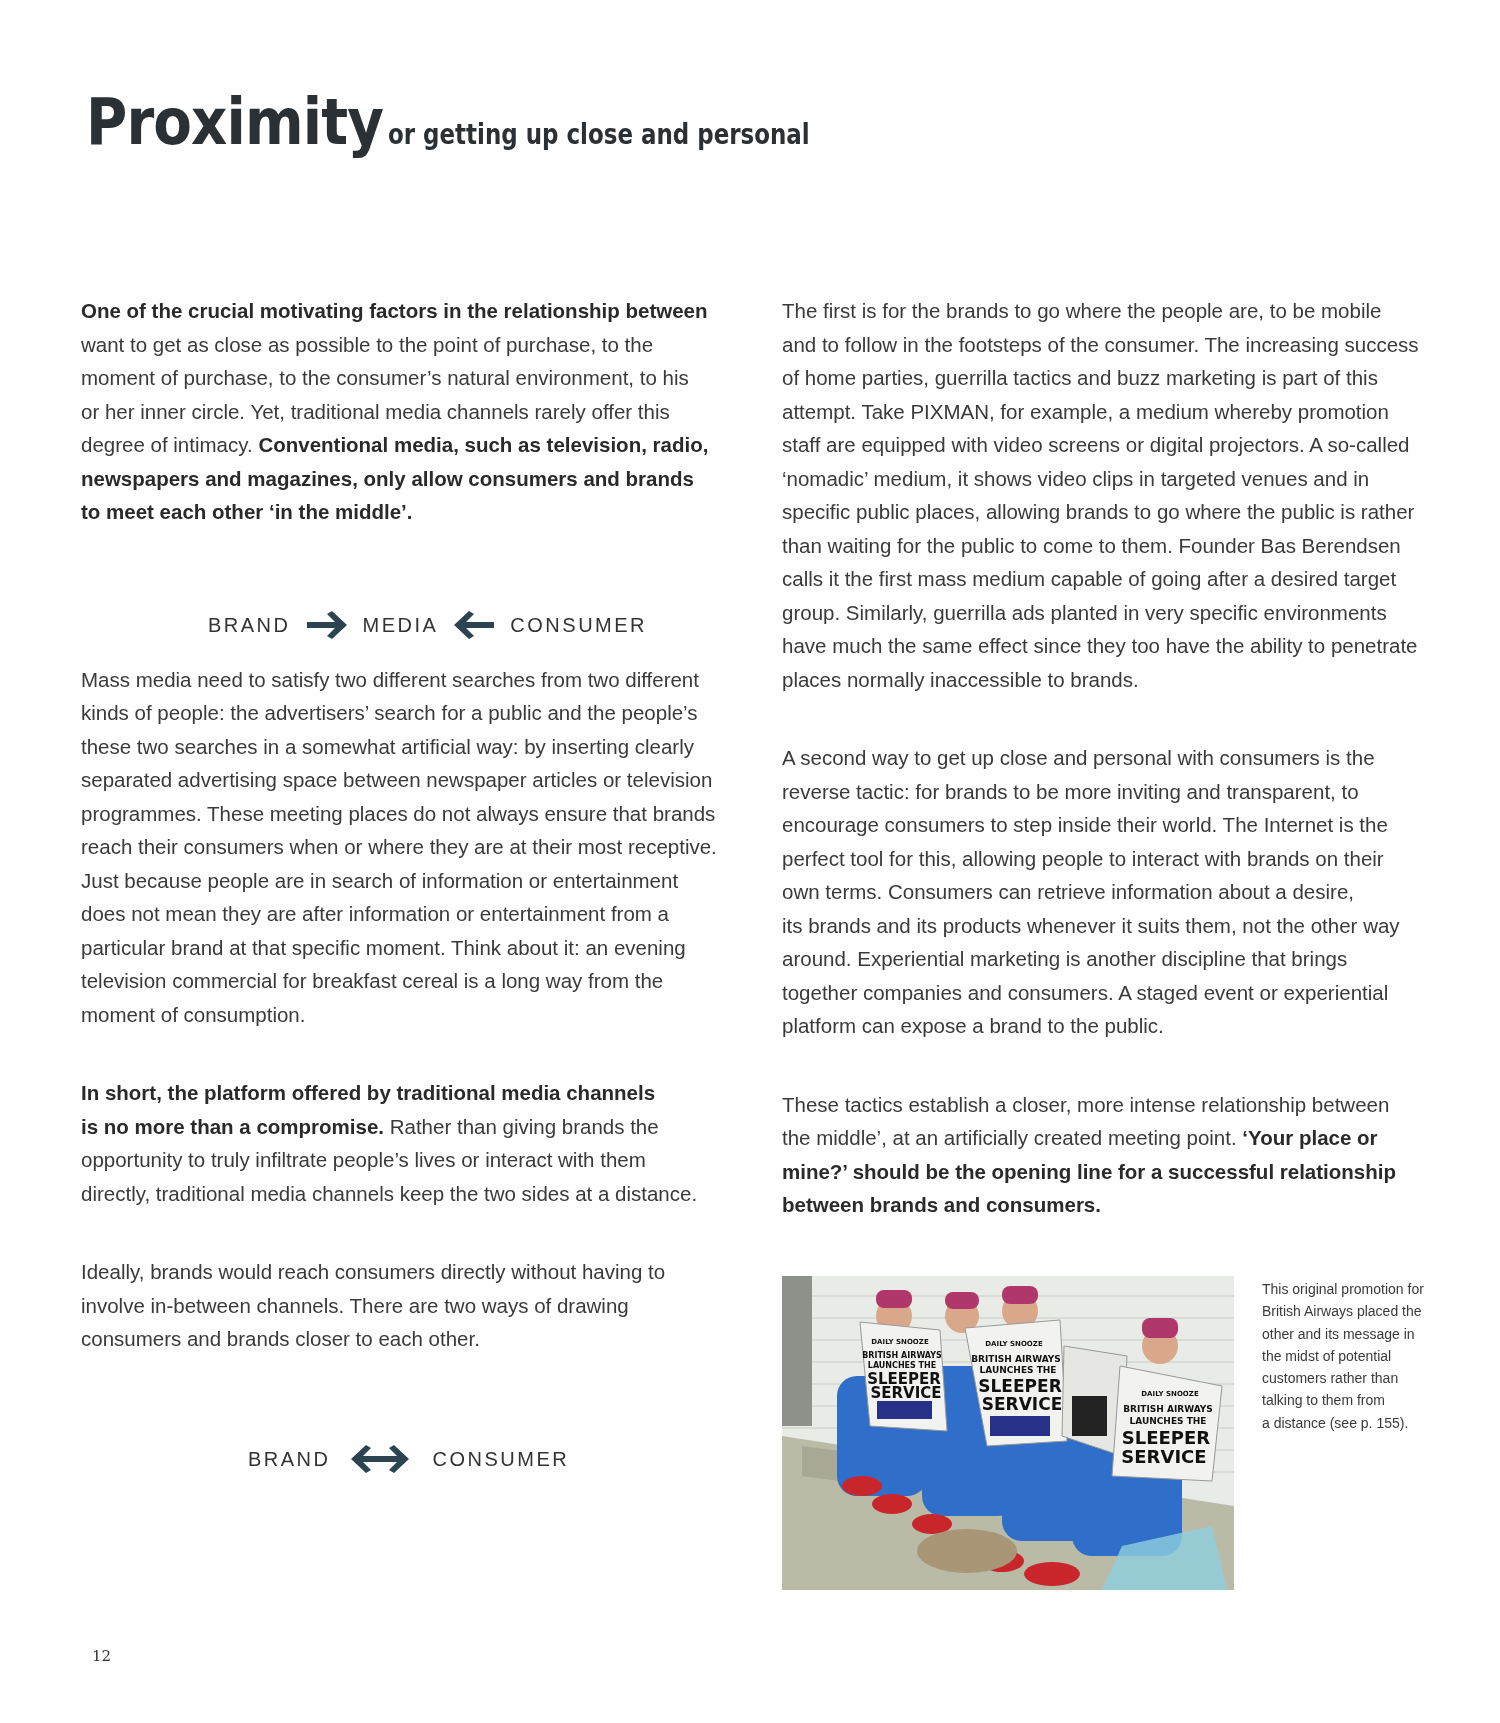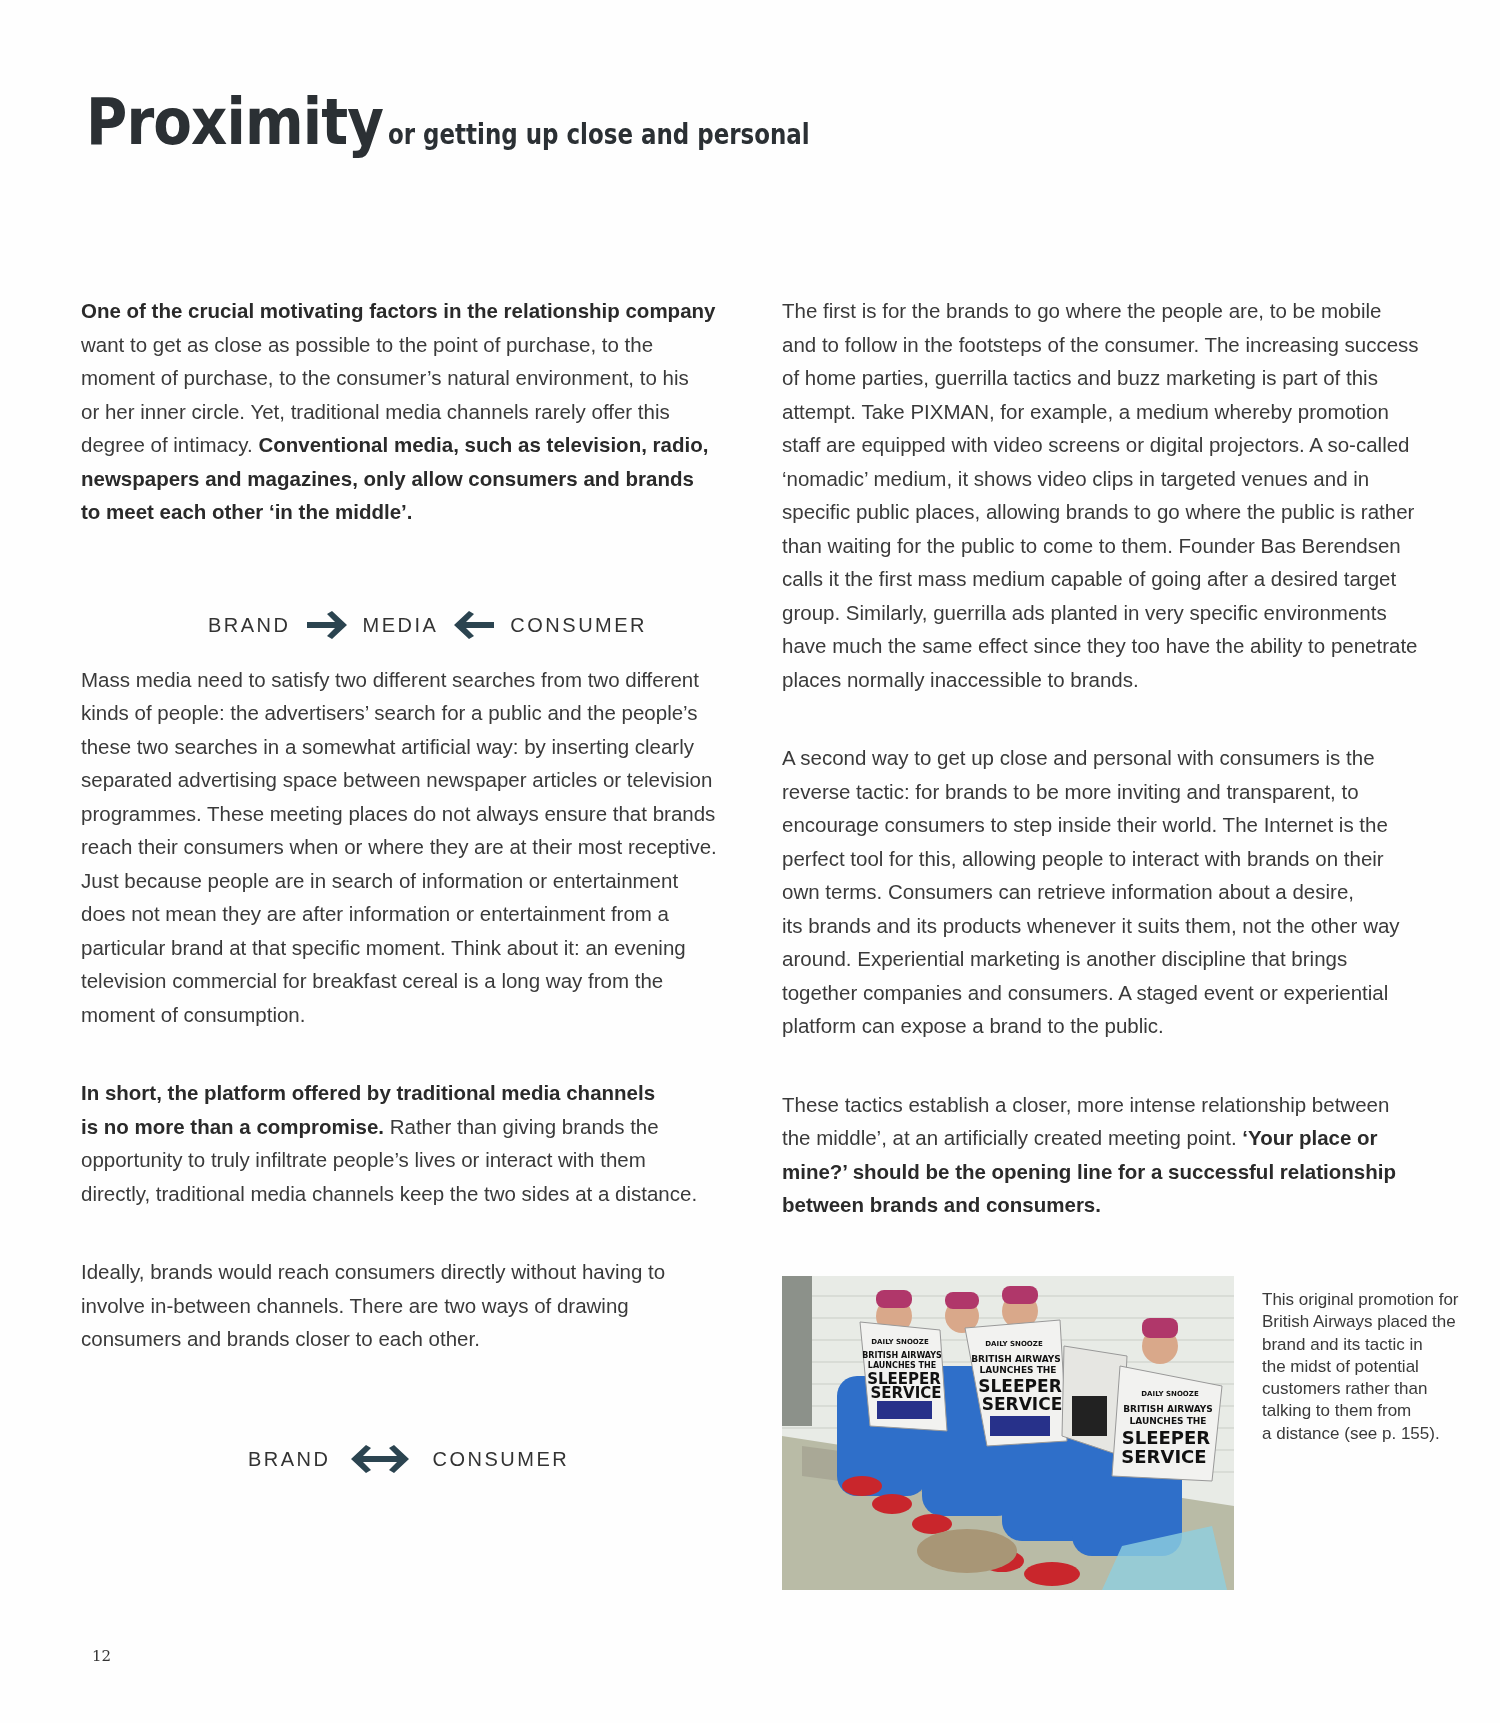--- a/index.html
+++ b/index.html
@@ -22,38 +22,38 @@
   .b { font-weight: bold; color: #2a2a2a; }
   .line { display: block; white-space: nowrap; }
 
   .diagram { position: absolute; display: flex; align-items: center; font-size: 20px; letter-spacing: 2.5px; color: #333; white-space: nowrap; }
   .diagram-1 { left: 208px; top: 610px; }
   .diagram-2 { left: 248px; top: 1443px; }
   .diagram .arrow { display: inline-block; margin: 0 14px; }
   .diagram svg { display: block; }
 
   .photo { position: absolute; left: 782px; top: 1276px; width: 452px; height: 314px; overflow: hidden; background: #d9d9cf; }
-  .caption { position: absolute; left: 1262px; top: 1278px; width: 190px; font-size: 17px; line-height: 22.3px; color: #3a3a3a; margin-top: 11px; }
+  .caption { position: absolute; left: 1262px; top: 1278px; width: 190px; font-size: 14px; line-height: 22.3px; color: #3a3a3a; }
   .caption .line { white-space: nowrap; }
 
   .page-number { position: absolute; left: 92px; top: 1647px; font-family: "DejaVu Serif", serif; font-size: 15px; color: #333; }
 </style>
 </head>
 <body>
 
 <div class="page">
 
   <div class="title">
     <span class="title-main">Proximity</span>
     <span class="title-sub">or getting up close and personal</span>
   </div>
 
   <div class="col col-left">
     <p>
-      <span class="line b">One of the crucial motivating factors in the relationship company</span>
+      <span class="line b">One of the crucial motivating factors in the relationship between</span>
       <span class="line">want to get as close as possible to the point of purchase, to the</span>
       <span class="line">moment of purchase, to the consumer’s natural environment, to his</span>
       <span class="line">or her inner circle. Yet, traditional media channels rarely offer this</span>
       <span class="line"><span>degree of intimacy. </span><span class="b">Conventional media, such as television, radio,</span></span>
       <span class="line b">newspapers and magazines, only allow consumers and brands</span>
       <span class="line b">to meet each other ‘in the middle’.</span>
     </p>
 
     <div style="height:134px"></div>
 
@@ -224,21 +224,21 @@
 
       <ellipse cx="185" cy="275" rx="50" ry="22" fill="#a89676"></ellipse>
 
       <polygon points="340,270 430,250 445,314 320,314" fill="#8fd0e0" opacity="0.8"></polygon>
     </svg>
   </div>
 
   <div class="caption" id="caption">
       <span class="line">This original promotion for</span>
       <span class="line">British Airways placed the</span>
-      <span class="line">brand and its tactic in</span>
+      <span class="line">other and its message in</span>
       <span class="line">the midst of potential</span>
       <span class="line">customers rather than</span>
       <span class="line">talking to them from</span>
       <span class="line">a distance (see p. 155).</span>
     </div>
 
   <div class="page-number">12</div>
 </div>
 
 </body></html>

